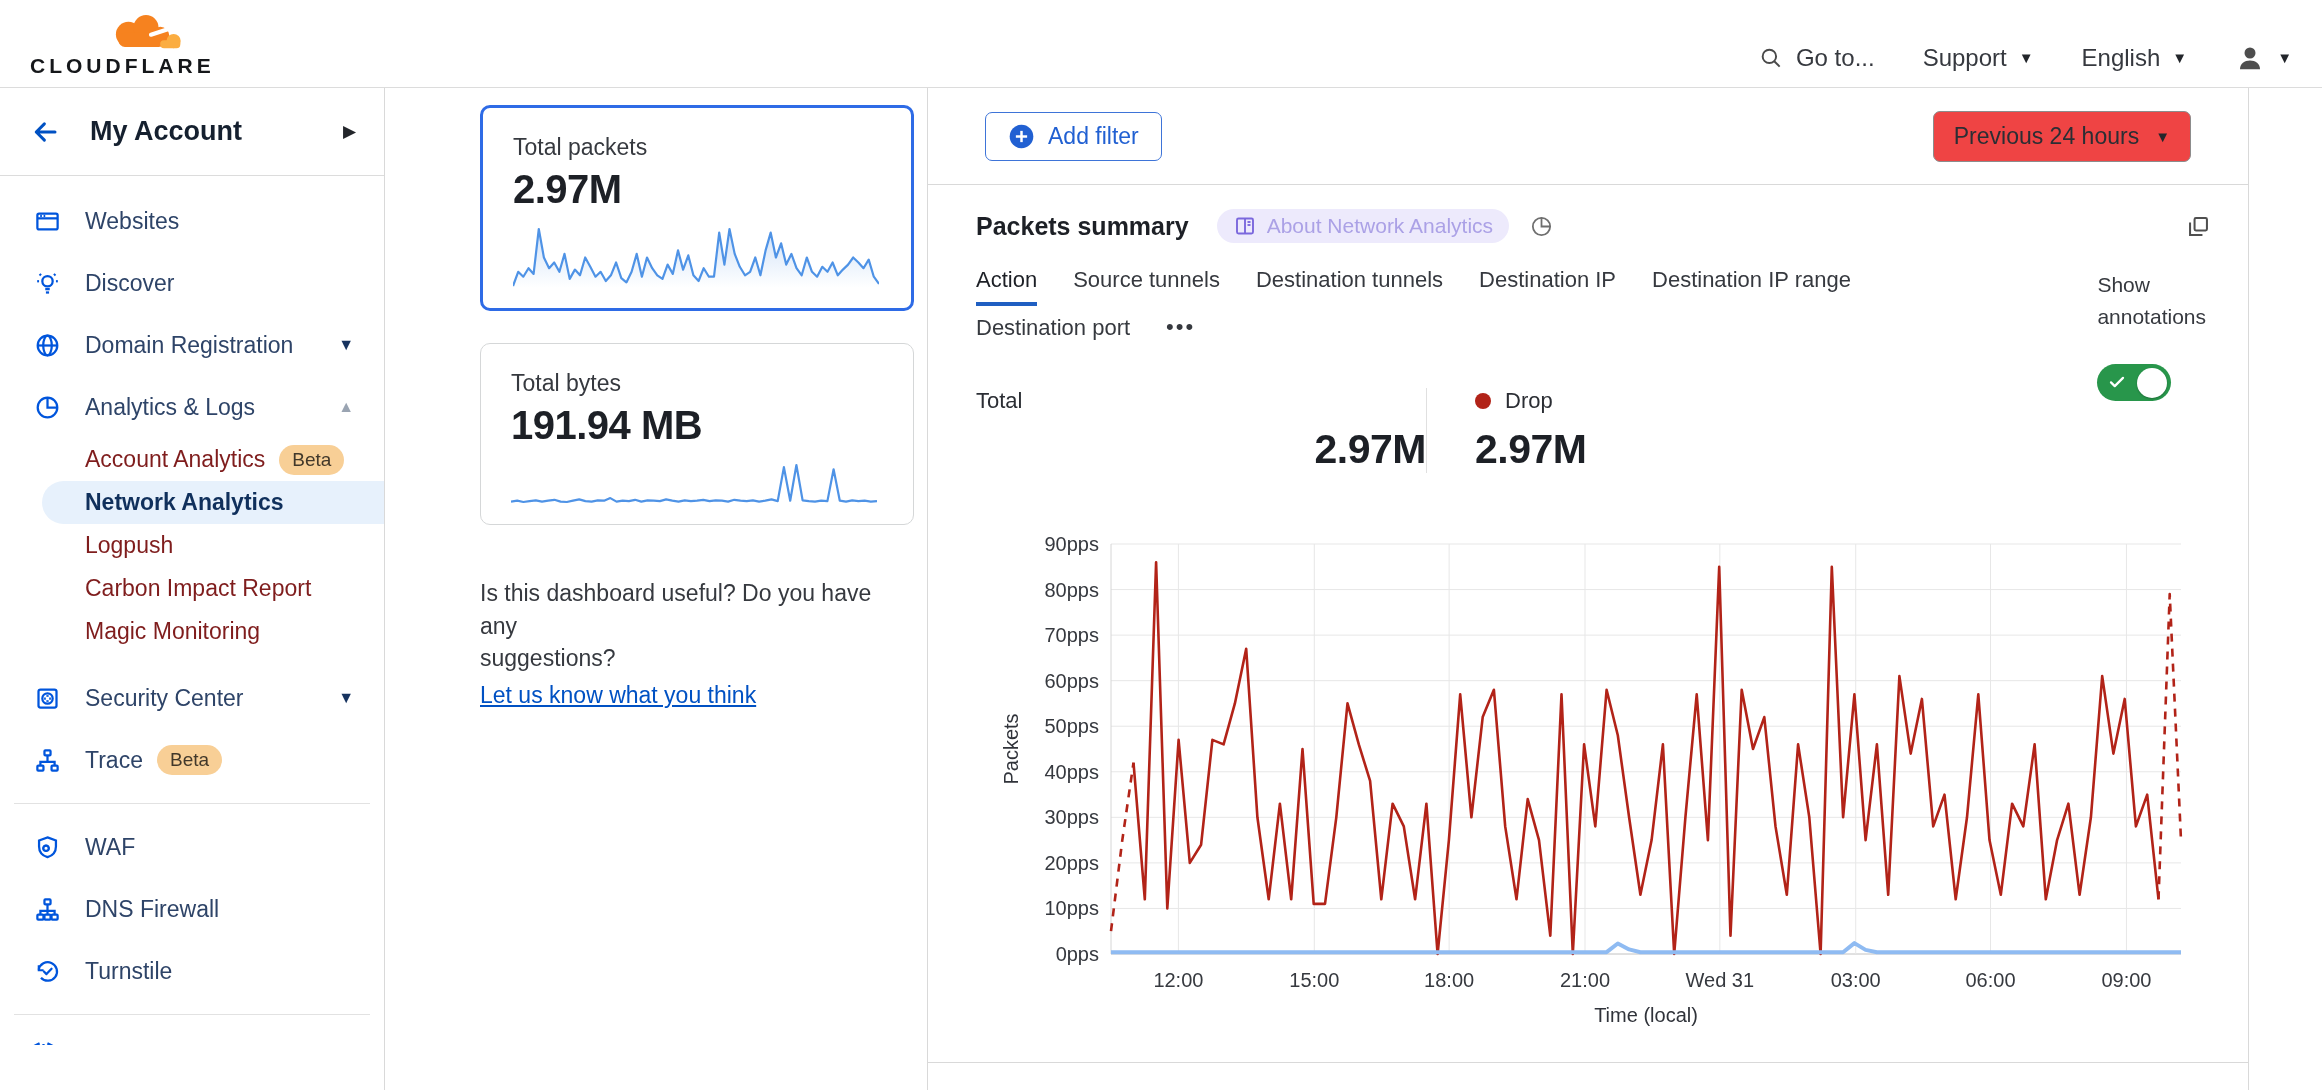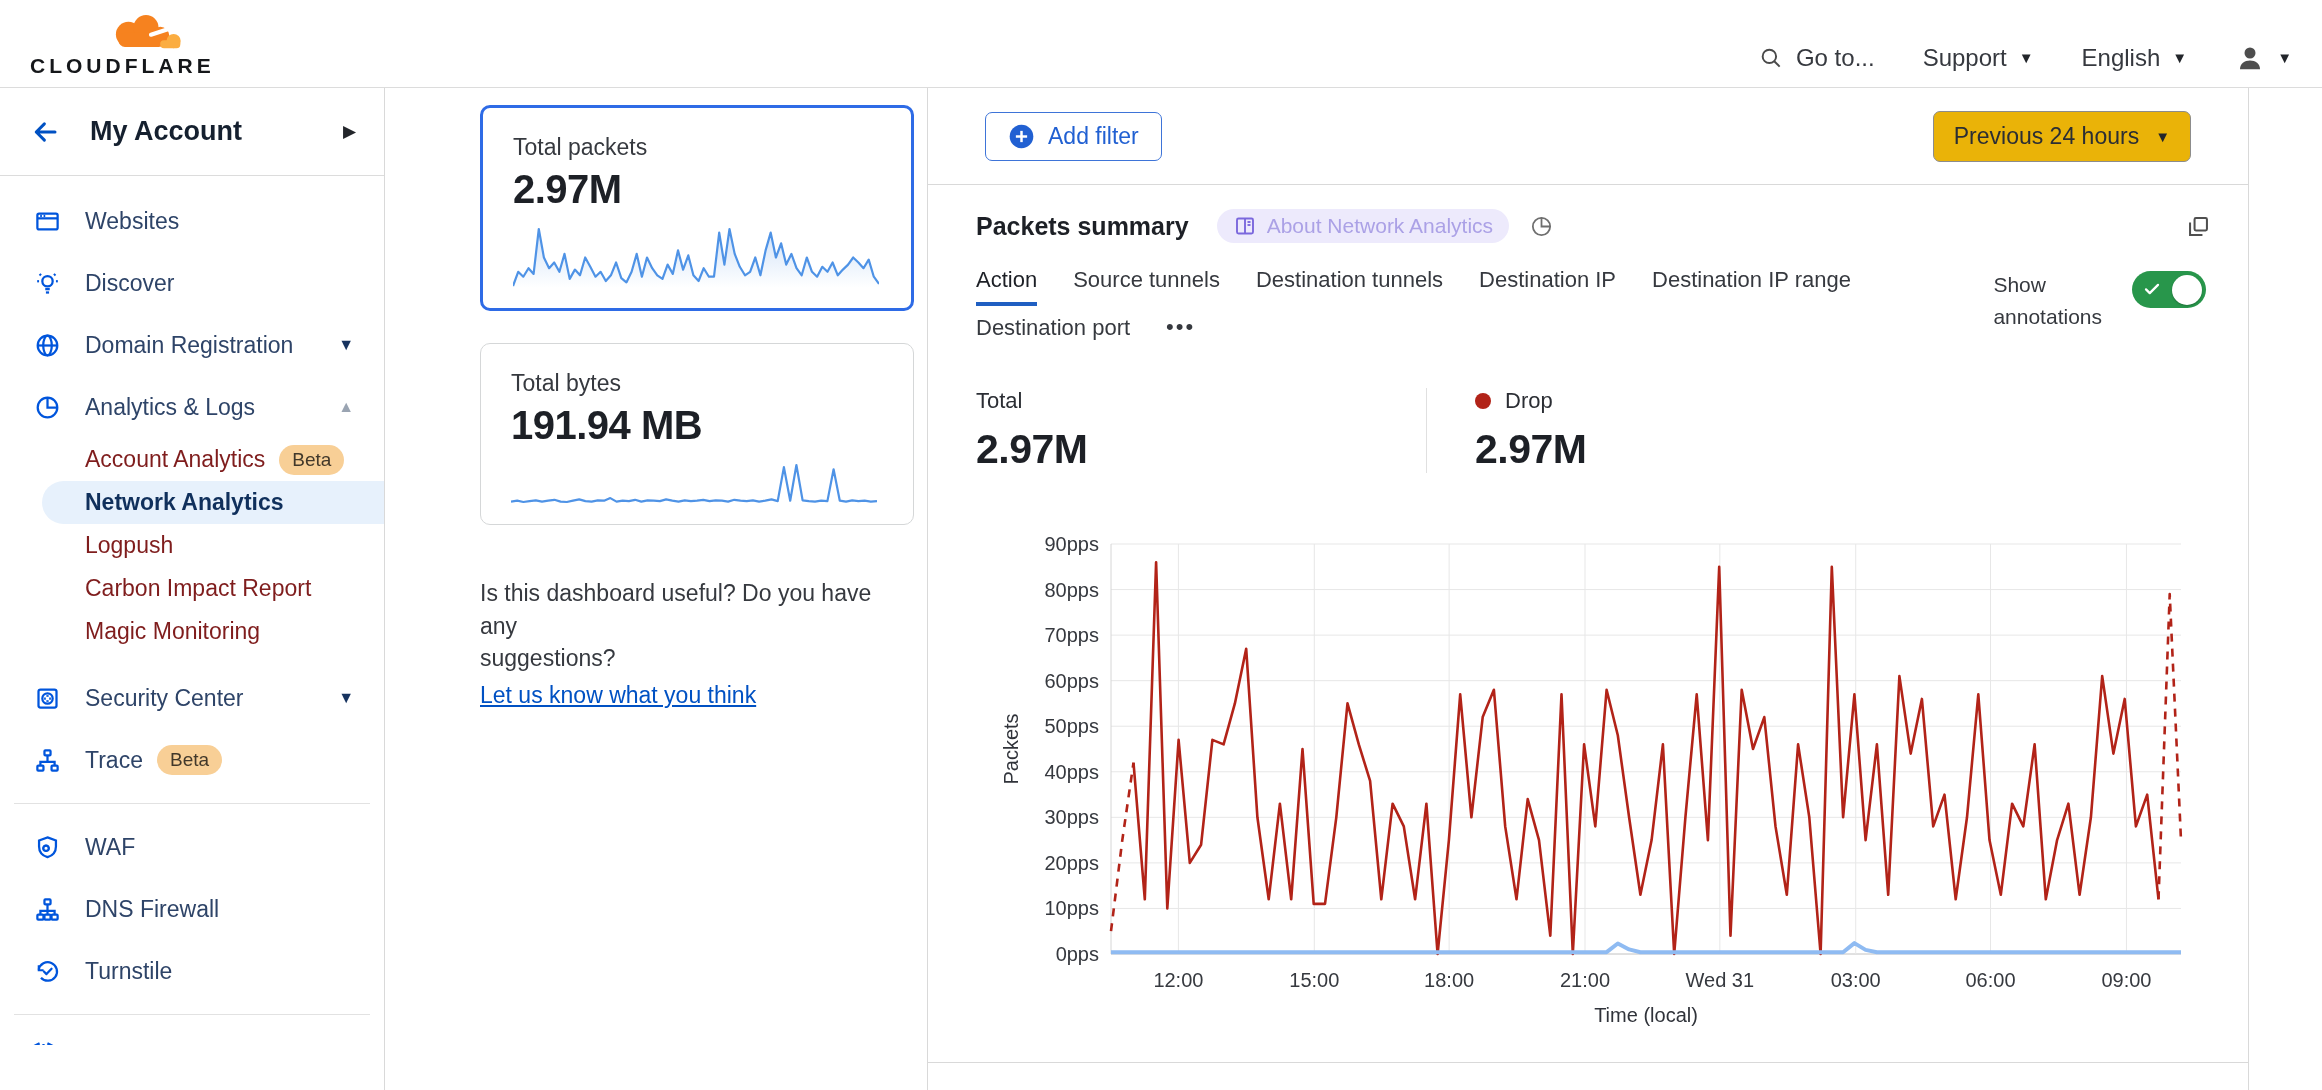--- a/index.html
+++ b/index.html
@@ -50,46 +50,46 @@
   .mcard .ctitle { font-size:23px; color:#36393f; }
   .mcard .cvalue { font-size:40px; font-weight:700; color:#1d2026; margin-top:6px; letter-spacing:-0.5px; }
   .mcard svg { display:block; margin-top:14px; }
   .feedback { width:430px; font-size:23px; color:#36393f; line-height:1.42; margin-top:2px; }
   .feedback a { color:#0051c3; text-decoration:underline; display:inline-block; margin-top:4px; cursor:pointer; }
 
   
   .main-panel { width:1322px; flex:none; border-left:1px solid #d9d9d9; border-right:1px solid #d9d9d9; background:#fff; }
   .toolbar { height:97px; display:flex; align-items:center; padding:0 57px; border-bottom:1px solid #d9d9d9; }
   .add-filter { display:flex; align-items:center; gap:13px; border:1px solid #3e74d8; border-radius:7px; padding:10px 22px; color:#2160d2; font-size:23px; background:#fff; cursor:pointer; }
-  .prev24 { margin-left:auto; display:flex; align-items:center; gap:16px; border:1px solid #8c8c8c; border-radius:7px; padding:11px 20px; font-size:23px; color:#2b2e34; background:#eab308; cursor:pointer; }
+  .prev24 { margin-left:auto; display:flex; align-items:center; gap:16px; border:1px solid #8c8c8c; border-radius:7px; padding:11px 20px; font-size:23px; color:#2b2e34; background:#ef4444; cursor:pointer; }
 
   .panel-inner { padding:0 48px; position:relative; }
   .panel-header { display:flex; align-items:center; margin-top:24px; }
   .panel-title { font-size:25px; font-weight:700; color:#1d2026; }
   .about-chip { display:flex; align-items:center; gap:10px; background:#edeafc; border-radius:17px; padding:5px 16px; margin-left:28px; cursor:pointer; }
   .about-chip .txt { font-size:21px; color:#aba1e6; }
   .pie-grey { margin-left:20px; cursor:pointer; display:flex; }
   .expand-btn { margin-left:auto; margin-right:-12px; cursor:pointer; display:flex; }
 
   .tabs-zone { position:relative; margin-top:24px; }
   .tab-row { display:flex; align-items:flex-end; }
   .tab { font-size:22px; color:#36393f; margin-right:36px; padding-bottom:13px; cursor:pointer; white-space:nowrap; }
   .tab.active { border-bottom:4px solid #1f5fc2; padding-bottom:9px; color:#1d2026; }
   .tab-row.second { margin-top:8px; }
   .tab-more { font-size:22px; letter-spacing:2px; color:#36393f; cursor:pointer; padding-bottom:14px; }
 
-  .annotations { position:absolute; right:-6px; top:2px; display:flex; gap:30px; }
+  .annotations { position:absolute; right:-6px; top:2px; display:flex; gap:30px;flex-direction:column; }
   .annotations .lab { font-size:21px; color:#36393f; line-height:1.5; }
   .toggle { width:74px; height:37px; background:#28964b; border-radius:20px; position:relative; flex:none; margin-top:2px; cursor:pointer; }
   .toggle .knob { position:absolute; right:4px; top:3.5px; width:30px; height:30px; background:#fff; border-radius:50%; box-shadow:0 1px 2px rgba(0,0,0,.25); }
   .toggle svg { position:absolute; left:11px; top:9px; }
 
   .stats { display:flex; margin-top:34px; }
   .stat-col { padding-left:48px; }
-  .stat-col.first { padding-left:0; width:450px; }
+  .stat-col.first { padding-left:0; width:450px;text-align:right; }
   .stat-col.mid { width:437px; border-left:1px solid #e0e0e0; }
   .stat-col.last { flex:1; border-left:1px solid #e0e0e0; }
   .stat-label { display:flex; align-items:center; gap:14px; font-size:22px; color:#2b2e34; }
   .dot { width:16px; height:16px; border-radius:50%; }
   .stat-value { font-size:41px; font-weight:700; color:#1d2026; margin-top:12px; letter-spacing:-0.5px; }
 
   .chart-wrap { margin-top:26px; }
   .bottom-divider { border-top:1px solid #d9d9d9; margin-top:14px; }
 
   text { font-family:"Liberation Sans", sans-serif; }

